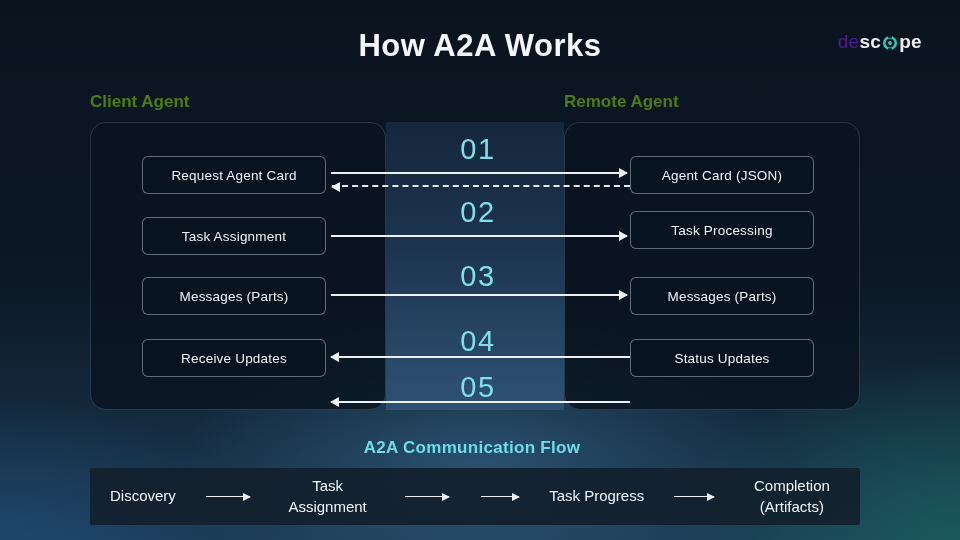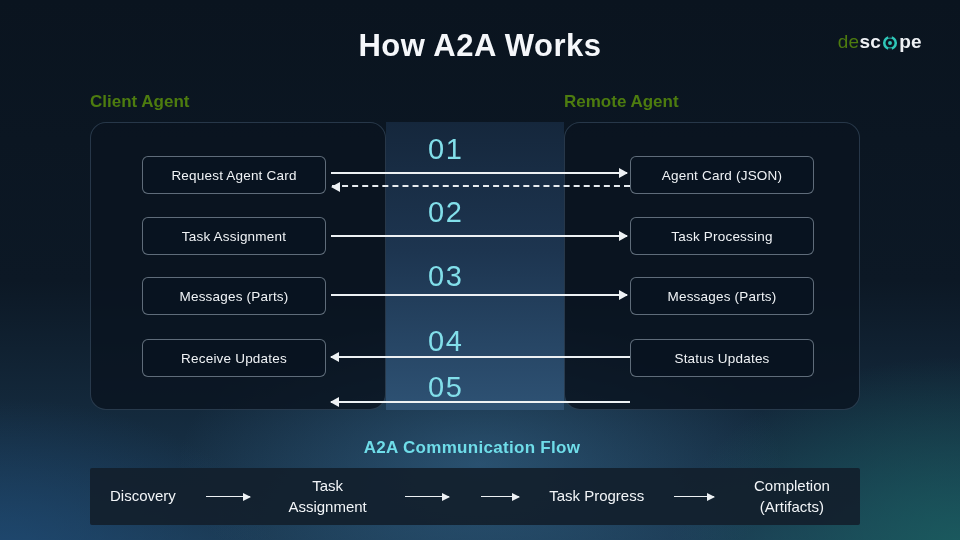--- a/index.html
+++ b/index.html
@@ -9,38 +9,38 @@
     background:
       radial-gradient(ellipse 45% 40% at 50% 86%, rgba(70,130,175,0.40), rgba(70,130,175,0) 70%),
       radial-gradient(ellipse 42% 50% at 100% 102%, rgba(26,96,96,0.85), rgba(26,96,96,0) 72%),
       radial-gradient(ellipse 40% 42% at 0% 104%, rgba(32,78,124,0.70), rgba(32,78,124,0) 72%),
       linear-gradient(180deg,#0a141f 0%,#0c1825 52%,#1b3a53 100%);
   }
   .abs{position:absolute;}
   
   .title{left:0;right:0;top:28px;text-align:center;color:#f5f7fa;font-size:31px;font-weight:700;letter-spacing:.5px;}
   .logo{right:38px;top:31px;display:flex;align-items:center;color:#eef1f4;font-size:19px;letter-spacing:.3px;}
-  .logo .lt{font-weight:300;color:#4d7c0f;}
+  .logo .lt{font-weight:300;color:#4c1d95;}
   .logo .bd{font-weight:700;}
   .logo svg{margin:1px 1px 0 1px;display:block;}
   
   .coltitle{top:92px;width:296px;text-align:left;color:#4d7c0f;font-size:17px;font-weight:700;}
   
   .band{left:386px;top:122px;width:178px;height:288px;
     background:linear-gradient(180deg,#15273c 0%,#1d3550 45%,#2e5274 100%);}
   
   .panel{top:122px;width:296px;height:288px;border-radius:16px;
     background:rgba(10,19,32,0.82);border:1px solid rgba(110,138,168,0.30);box-sizing:border-box;}
   
   .box{width:184px;height:38px;border-radius:6px;box-sizing:border-box;
     background:rgba(9,20,33,0.92);border:1px solid rgba(168,182,196,0.55);
     display:flex;align-items:center;justify-content:center;
     color:#f0f3f6;font-size:13.5px;letter-spacing:.2px;z-index:3;}
   
-  .stepnum{left:428px;width:100px;text-align:left;color:#82dfea;font-size:29px;font-weight:300;letter-spacing:1.5px;z-index:4;}
+  .stepnum{left:428px;width:100px;text-align:center;color:#82dfea;font-size:29px;font-weight:300;letter-spacing:1.5px;z-index:4;}
   
   .arrow{height:2px;background:#edf1f4;z-index:4;}
   .arrow.r::after{content:'';position:absolute;right:-1px;top:50%;transform:translateY(-50%);
     border-left:9px solid #edf1f4;border-top:5px solid transparent;border-bottom:5px solid transparent;}
   .arrow.l::before{content:'';position:absolute;left:-1px;top:50%;transform:translateY(-50%);
     border-right:9px solid #edf1f4;border-top:5px solid transparent;border-bottom:5px solid transparent;}
   .arrow.dashed{height:0;background:none;border-top:2px dashed #e6ebef;}
   
   .flowtitle{left:0;right:16px;top:438px;text-align:center;color:#6fdde9;font-size:17px;font-weight:700;letter-spacing:.3px;}
   .flowbar{left:90px;top:468px;width:770px;height:57px;border-radius:2px;
@@ -75,21 +75,21 @@
 <div class="abs band"></div>
 <div class="abs panel" style="left:90px;"></div>
 <div class="abs panel" style="left:564px;"></div>
 
 <div class="abs box" style="left:142px;top:156px;">Request Agent Card</div>
 <div class="abs box" style="left:142px;top:217px;">Task Assignment</div>
 <div class="abs box" style="left:142px;top:277px;">Messages (Parts)</div>
 <div class="abs box" style="left:142px;top:339px;">Receive Updates</div>
 
 <div class="abs box" style="left:630px;top:156px;">Agent Card (JSON)</div>
-<div class="abs box" style="left:630px;top:217px;">Task Processing</div>
+<div class="abs box" style="left:630px;top:211px;">Task Processing</div>
 <div class="abs box" style="left:630px;top:277px;">Messages (Parts)</div>
 <div class="abs box" style="left:630px;top:339px;">Status Updates</div>
 
 <div class="abs stepnum" style="top:133px;">01</div>
 <div class="abs stepnum" style="top:196px;">02</div>
 <div class="abs stepnum" style="top:260px;">03</div>
 <div class="abs stepnum" style="top:325px;">04</div>
 <div class="abs stepnum" style="top:371px;">05</div>
 
 <div class="abs arrow r" style="left:331px;top:172px;width:296px;"></div>

